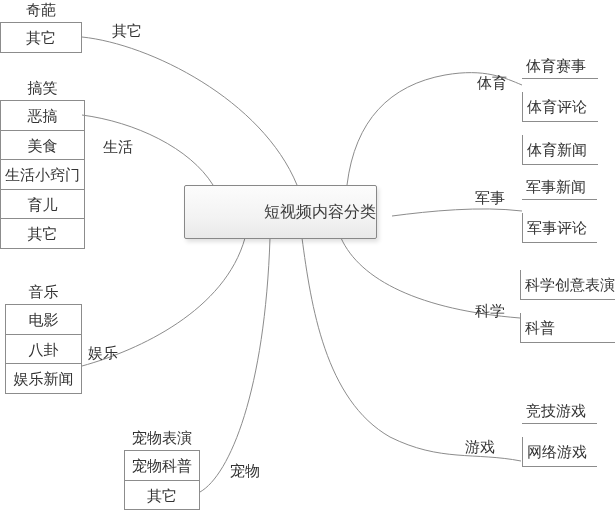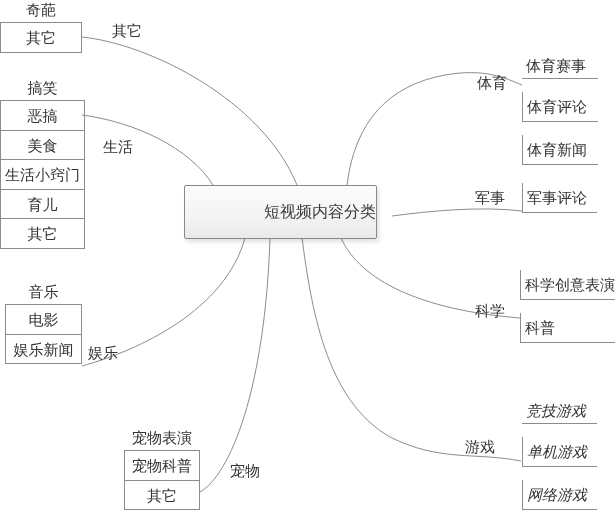--- a/index.html
+++ b/index.html
@@ -70,47 +70,48 @@
   <div class="row">美食</div>
   <div class="row">生活小窍门</div>
   <div class="row">育儿</div>
   <div class="row">其它</div>
 </div>
 <span class="branch-label" style="left:103px;top:138px;">生活</span>
 
 <div class="stack stack-left" style="left:5px;top:275px;width:77px;">
   <div class="hdr">音乐</div>
   <div class="row">电影</div>
+  <div class="row">八卦</div>
   <div class="row">娱乐新闻</div>
 </div>
 <span class="branch-label" style="left:88px;top:344px;">娱乐</span>
 
 <div class="stack stack-left" style="left:124px;top:421px;width:76px;">
   <div class="hdr">宠物表演</div>
   <div class="row">宠物科普</div>
   <div class="row">其它</div>
 </div>
 <span class="branch-label" style="left:230px;top:462px;">宠物</span>
 
 <div class="stack stack-right" style="left:522px;top:49px;width:76px;">
   <div class="hdr">体育赛事</div>
   <div class="row">体育评论</div>
   <div class="row">体育新闻</div>
 </div>
 <span class="branch-label" style="left:477px;top:74px;">体育</span>
 
 <div class="stack stack-right" style="left:522px;top:170px;width:75px;">
+  <div class="hdr">军事新闻</div>
   <div class="row">军事评论</div>
 </div>
 <span class="branch-label" style="left:475px;top:189px;">军事</span>
 
 <div class="stack stack-right" style="left:520px;top:257px;width:95px;">
   <div class="row">科学创意表演</div>
   <div class="row">科普</div>
 </div>
 <span class="branch-label" style="left:475px;top:302px;">科学</span>
 
-<div class="stack stack-right" style="left:522px;top:394px;width:75px;font-style:italic;">
+<div class="stack stack-right" style="left:522px;top:394px;width:75px;">
   <div class="hdr">竞技游戏</div>
-  <div class="row">单机游戏</div>
   <div class="row">网络游戏</div>
 </div>
 <span class="branch-label" style="left:465px;top:438px;">游戏</span>
 
 </body></html>

